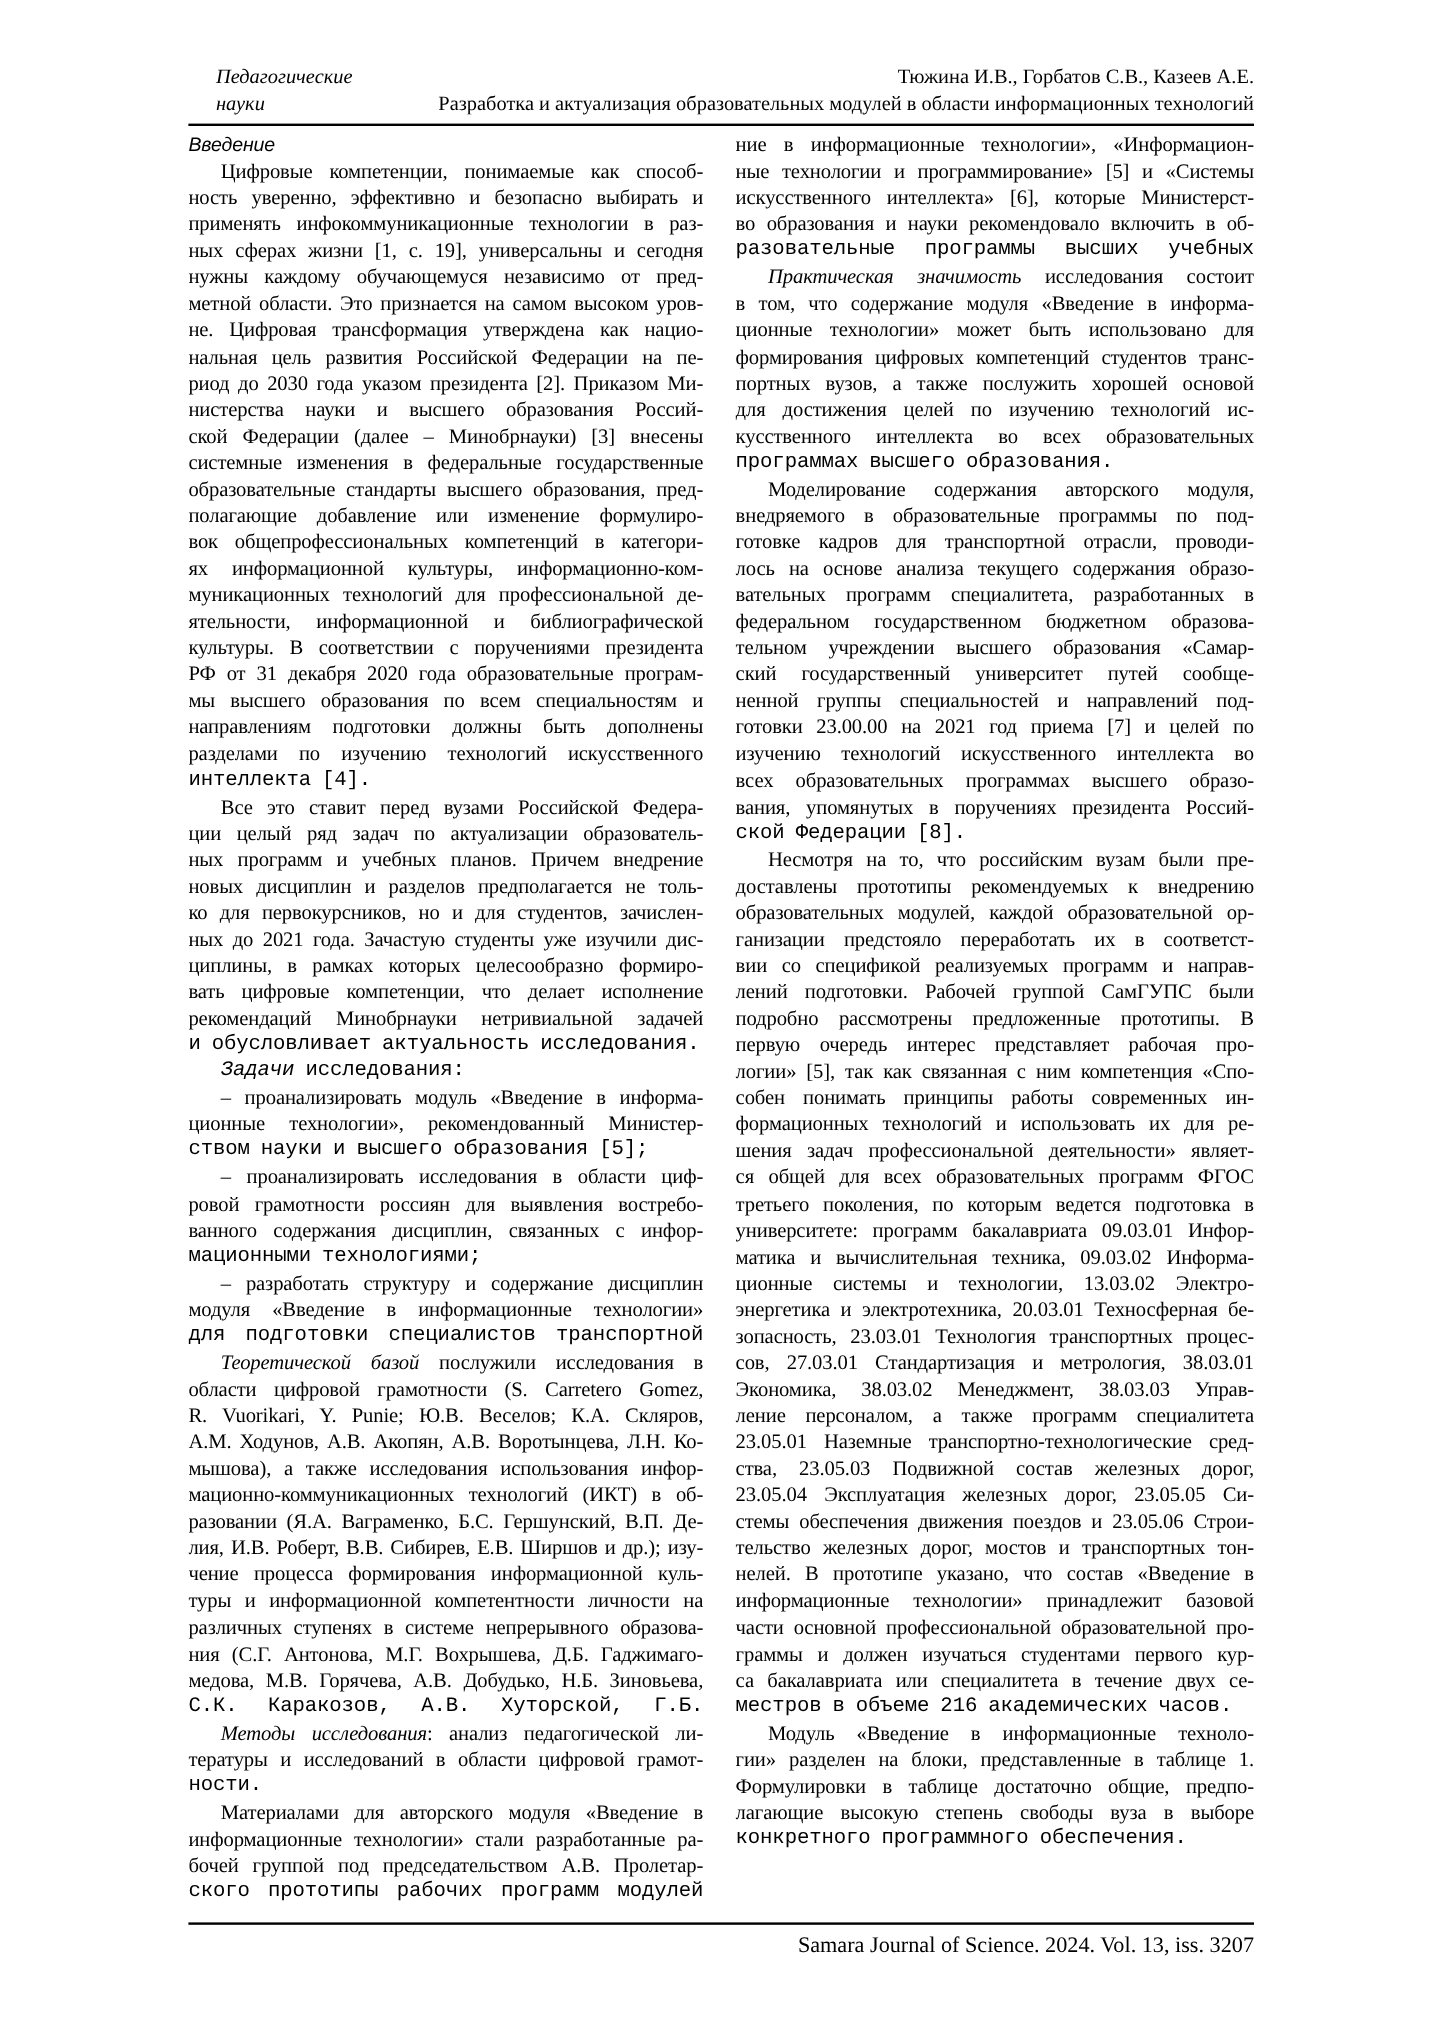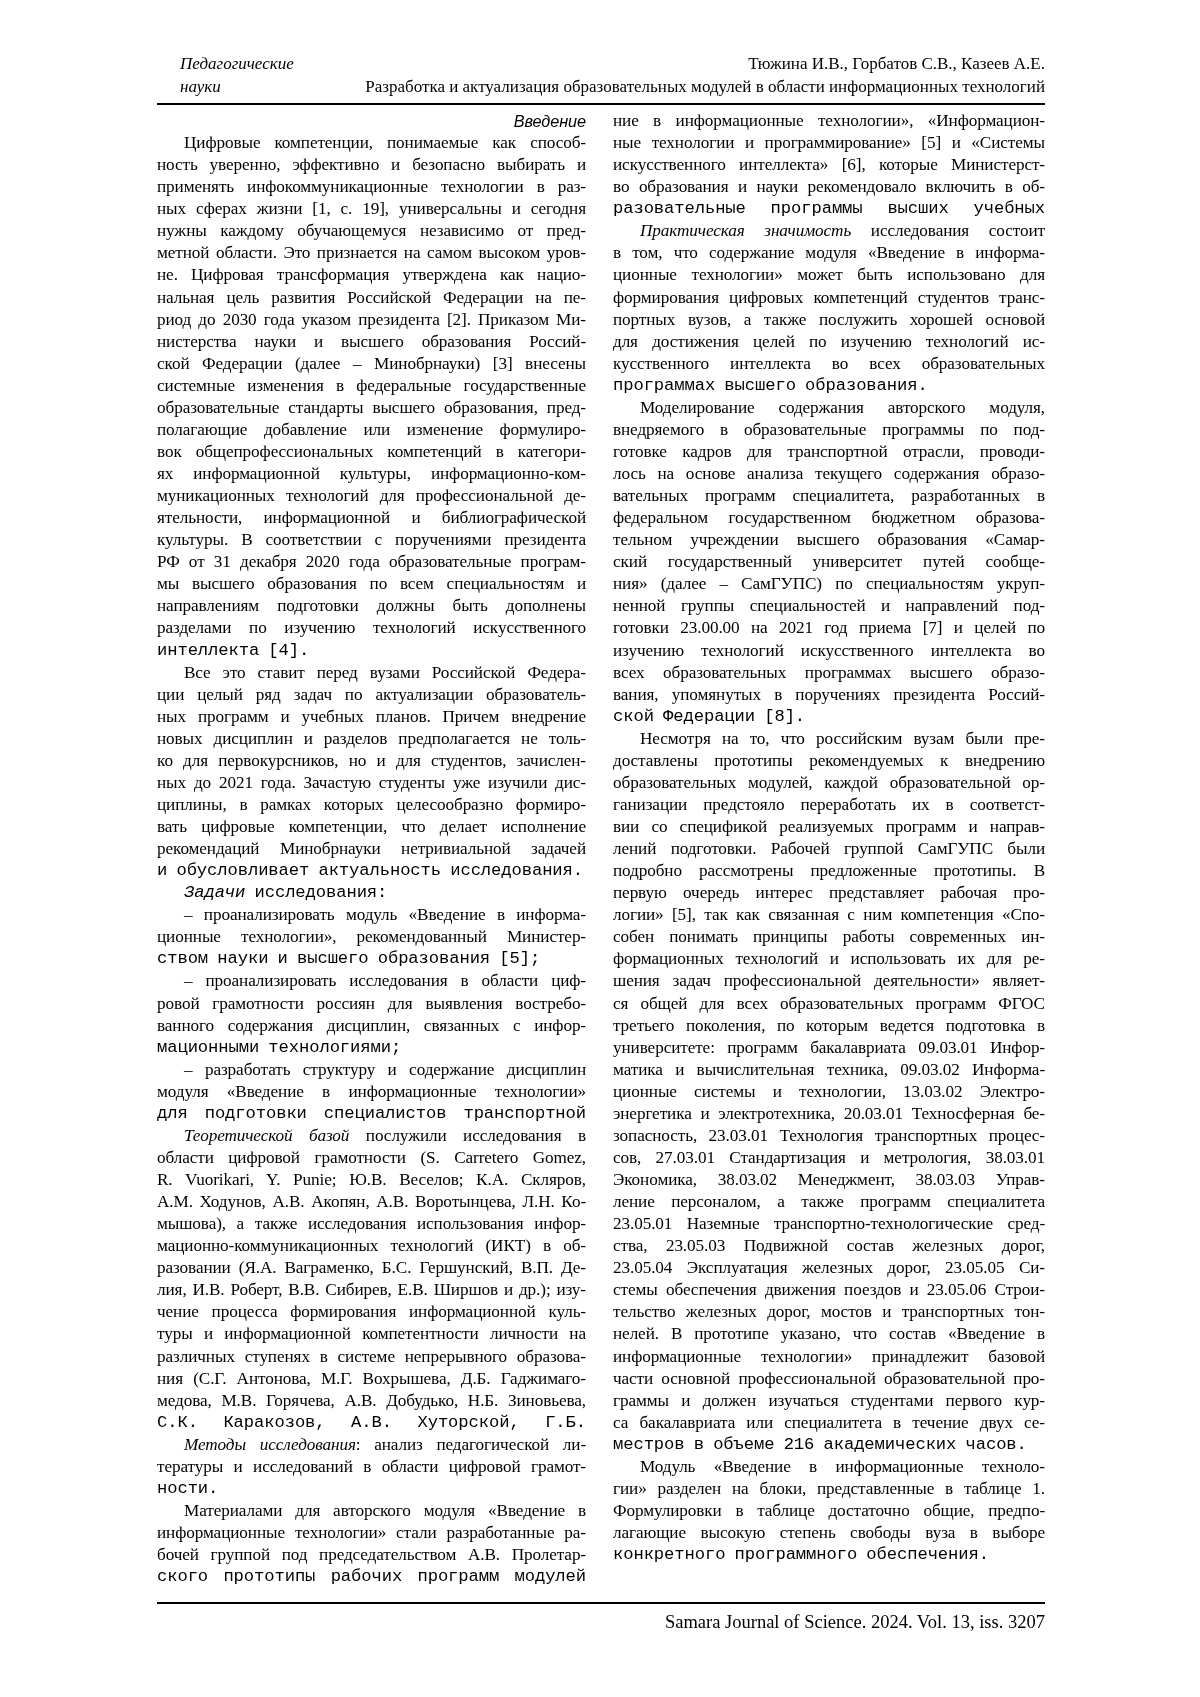--- a/index.html
+++ b/index.html
@@ -25,21 +25,21 @@
   }
   .col-left  { left:157px; width:429px; }
   .col-right { left:613px; width:432px; }
   .line {
     height:22.07px; overflow:hidden;
     text-align:justify; text-align-last:justify;
   }
   .line.last { text-align-last:left;font-family:Liberation Mono, monospace; }
   .line.first { text-indent:27px; }
   .heading-line {
-    height:22.07px; text-align:right; font-style:italic;
+    height:22.07px; text-align:left; font-style:italic;
     font-family:"Liberation Sans", sans-serif; font-size:16.3px;
   }
   .it { font-style:italic; }
   
   .footer {
     position:absolute; left:157px; width:888px; top:1602px;
     border-top:2.5px solid #000; padding-top:6px;
     display:flex; justify-content:flex-end;
     font-size:18.5px; line-height:24px;
   }
@@ -144,21 +144,20 @@
       <div class="line">кусственного интеллекта во всех образовательных</div>
       <div class="line last">программах высшего образования.</div>
       <div class="line first">Моделирование содержания авторского модуля,</div>
       <div class="line">внедряемого в образовательные программы по под-</div>
       <div class="line">готовке кадров для транспортной отрасли, проводи-</div>
       <div class="line">лось на основе анализа текущего содержания образо-</div>
       <div class="line">вательных программ специалитета, разработанных в</div>
       <div class="line">федеральном государственном бюджетном образова-</div>
       <div class="line">тельном учреждении высшего образования «Самар-</div>
       <div class="line">ский государственный университет путей сообще-</div>
-      <div class="line">ния» (далее – СамГУПС) по специальностям укруп-</div>
       <div class="line">ненной группы специальностей и направлений под-</div>
       <div class="line">готовки 23.00.00 на 2021 год приема [7] и целей по</div>
       <div class="line">изучению технологий искусственного интеллекта во</div>
       <div class="line">всех образовательных программах высшего образо-</div>
       <div class="line">вания, упомянутых в поручениях президента Россий-</div>
       <div class="line last">ской Федерации [8].</div>
       <div class="line first">Несмотря на то, что российским вузам были пре-</div>
       <div class="line">доставлены прототипы рекомендуемых к внедрению</div>
       <div class="line">образовательных модулей, каждой образовательной ор-</div>
       <div class="line">ганизации предстояло переработать их в соответст-</div>

